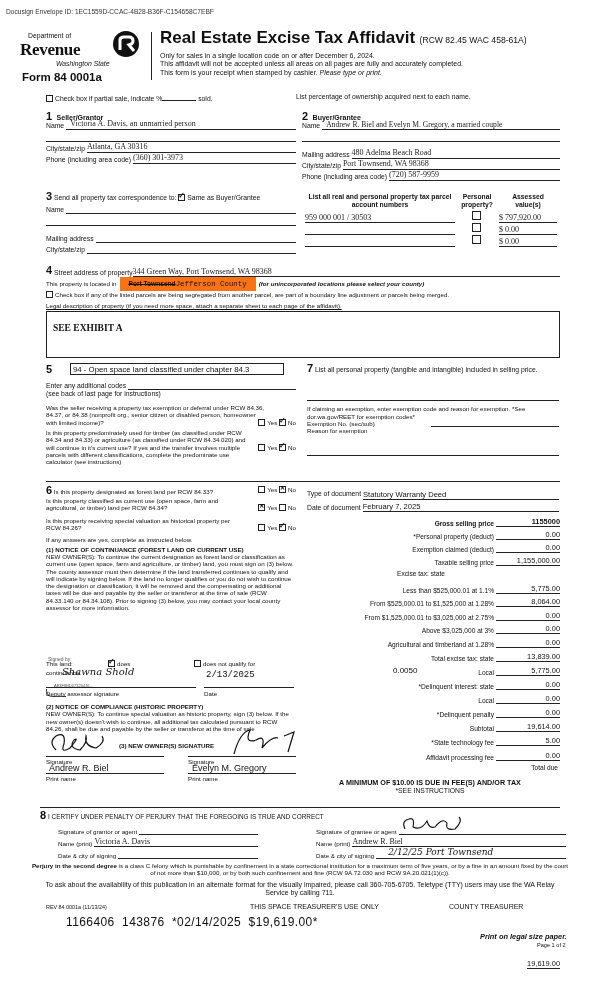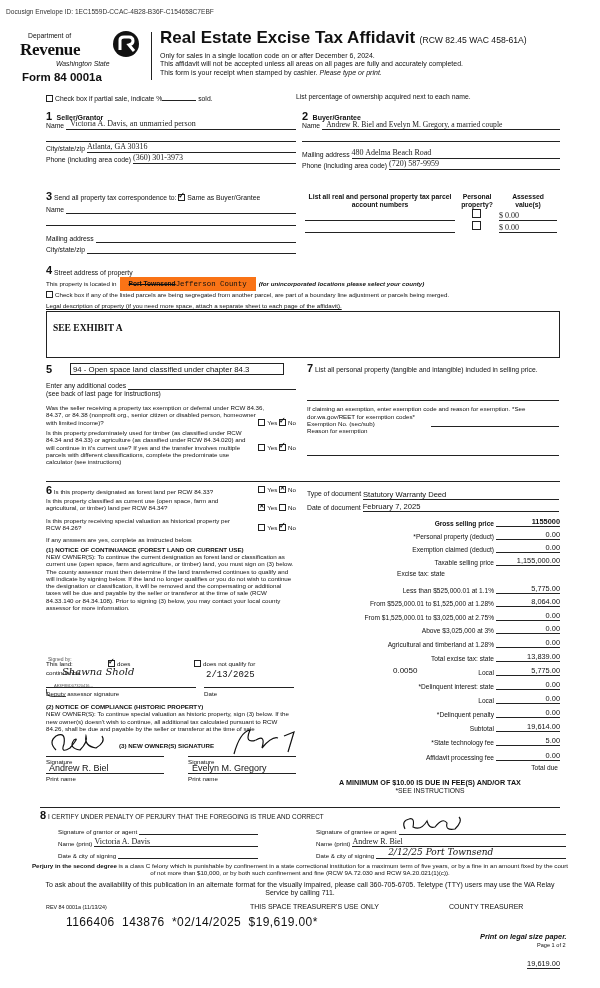--- a/index.html
+++ b/index.html
@@ -77,20 +77,24 @@
   <div class="small" style="display:flex;align-items:flex-end;height:11px;">
       <span>Name</span>
       <span class="fill line" style="flex:1;margin-left:2px;padding-left:4px;font-size:7.6px;">Andrew R. Biel and Evelyn M. Gregory, a married couple</span>
     </div>
   <div class="line" style="height:12px;"></div>
   <div class="small" style="display:flex;align-items:flex-end;height:17px;">
       <span>Mailing address</span>
       <span class="fill line" style="flex:1;margin-left:2px;">480 Adelma Beach Road</span>
     </div>
   <div class="small" style="display:flex;align-items:flex-end;height:11px;">
+      <span>City/state/zip</span>
+      <span class="fill line" style="flex:1;margin-left:2px;">Port Townsend, WA 98368</span>
+    </div>
+  <div class="small" style="display:flex;align-items:flex-end;height:11px;">
       <span>Phone (including area code)</span>
       <span class="fill line" style="flex:1;margin-left:2px;">(720) 587-9959</span>
     </div>
 </div>
 
 <div class="abs" style="left:46px;top:190px;width:250px;">
   <div class="small" style="height:13px;"><span class="secnum">3</span> <span>Send all property tax correspondence to:</span> <span class="cb checked"></span><span>Same as Buyer/Grantee</span></div>
   <div class="small" style="display:flex;align-items:flex-end;height:11px;">
       <span>Name</span>
       <span class="line" style="flex:1;margin-left:2px;height:8px;"></span>
@@ -105,34 +109,39 @@
       <span class="line" style="flex:1;margin-left:2px;height:8px;"></span>
     </div>
 </div>
 
 <div class="abs" style="left:305px;top:193px;width:258px;">
   <div style="display:flex;font-size:6.8px;font-weight:bold;text-align:center;line-height:1.15;">
     <div style="width:150px;">List all real and personal property tax parcel account numbers</div>
     <div style="width:44px;">Personal property?</div>
     <div style="width:58px;">Assessed value(s)</div>
   </div>
+  <div style="display:flex;align-items:flex-end;height:12px;margin-top:2px;">
+    <div class="fill line" style="width:150px;">959 000 001 / 30503</div>
+    <div style="width:44px;text-align:center;"><span class="cb" style="width:9px;height:9px;"></span></div>
+    <div class="fill line" style="width:58px;">$ 797,920.00</div>
+  </div>
   <div style="display:flex;align-items:flex-end;height:12px;">
     <div class="fill line" style="width:150px;height:10px;"></div>
     <div style="width:44px;text-align:center;"><span class="cb" style="width:9px;height:9px;"></span></div>
     <div class="fill line" style="width:58px;">$ 0.00</div>
   </div>
   <div style="display:flex;align-items:flex-end;height:12px;">
     <div class="fill line" style="width:150px;height:10px;"></div>
     <div style="width:44px;text-align:center;"><span class="cb" style="width:9px;height:9px;"></span></div>
     <div class="fill line" style="width:58px;">$ 0.00</div>
   </div>
 </div>
 
 <div class="abs small" style="left:46px;top:264px;width:514px;display:flex;align-items:flex-end;">
-  <span class="secnum">4</span>&nbsp;<span>Street address of property</span>
+  <span class="secnum">4</span>&nbsp;<span>Street address of property</span><span class="fill line" style="flex:1;">344 Green Way, Port Townsend, WA 98368</span>
 </div>
 <div class="abs tiny" style="left:46px;top:277px;display:flex;align-items:center;">
   <span>This property is located in</span>
   <span style="margin-left:3px;border:7px solid #f97316;padding:0 2px;height:14px;display:inline-flex;align-items:center;">
     <span style="font-weight:bold;text-decoration:line-through;font-size:6.6px;">Port Townsend</span>
       <span class="mono" style="font-size:7.4px;">Jefferson County</span>
   </span>
   <span class="bold italic" style="margin-left:3px;">(for unincorporated locations please select your county)</span>
 </div>
 <div class="abs tiny" style="left:46px;top:291px;">

